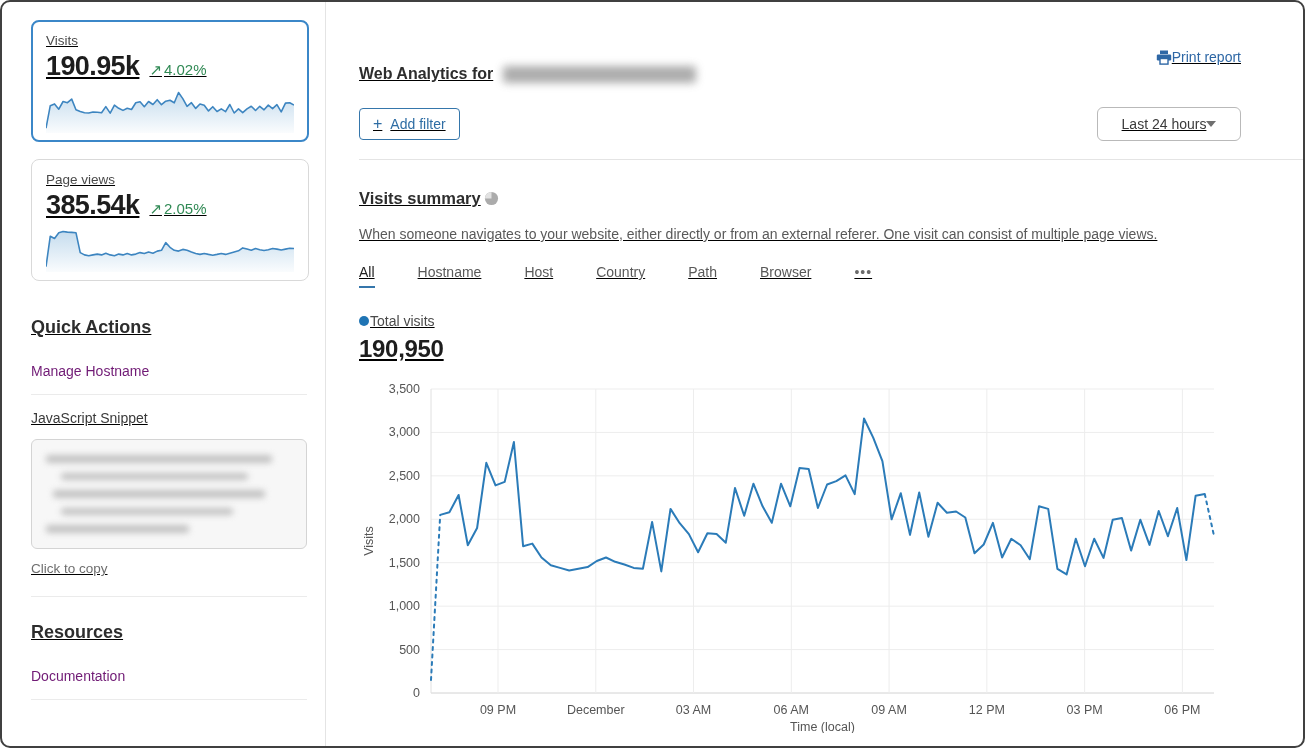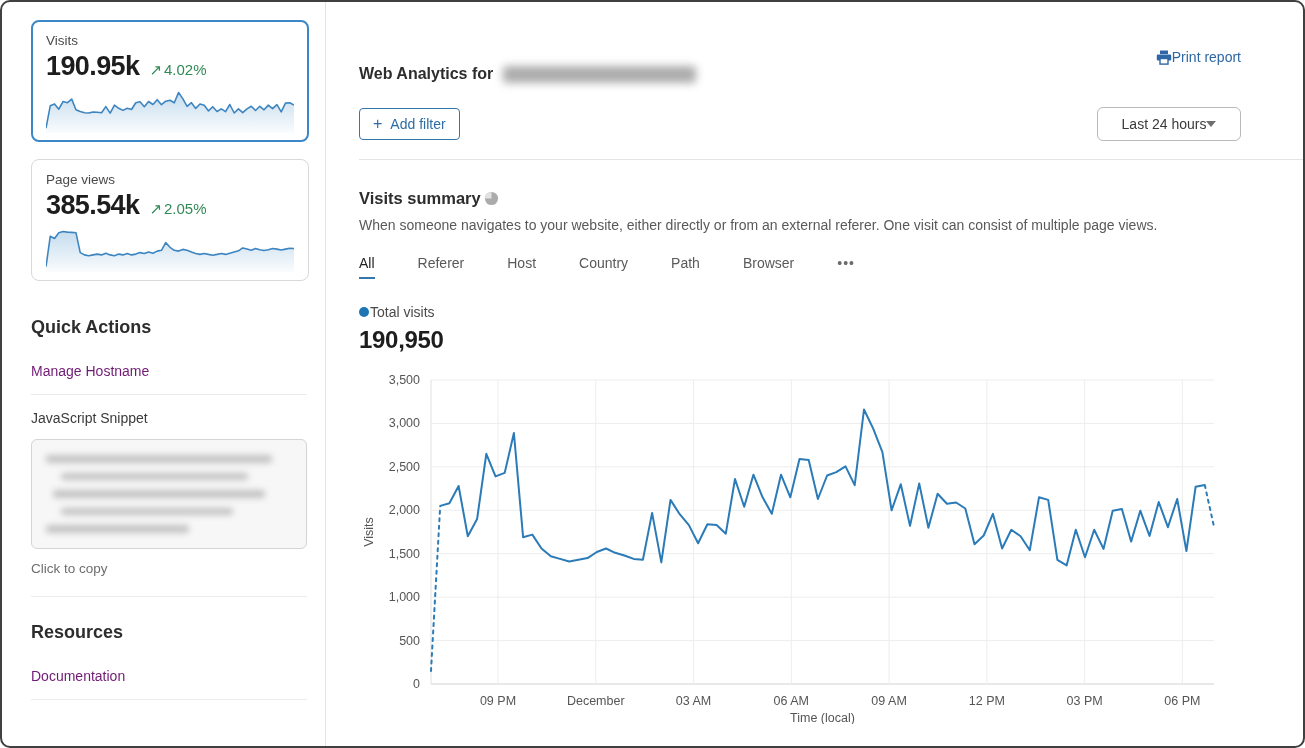--- a/index.html
+++ b/index.html
@@ -1,21 +1,21 @@
 <!DOCTYPE html>
 <html><head>
 <meta charset="utf-8">
 <style>
   * { margin:0; padding:0; box-sizing:border-box; }
   html,body { background:#fff; }
   body { font-family:"Liberation Sans", sans-serif; }
   .window {
     width:1305px; height:748px; background:#fff;
     border:2px solid #404040; border-radius:10px;
-    display:flex; overflow:hidden;
+    display:flex; overflow:hidden;text-decoration:underline;
   }
 
   
   .sidebar { width:324px; min-width:324px; padding:18px 16px 0 29px; border-right:1px solid #e4e4e4; }
   .metric-card { border:1px solid #d9d9d9; border-radius:8px; padding:12px 14px 8px; margin-bottom:17px; cursor:pointer; background:#fff; }
   .metric-card.selected { border:2px solid #3b87c8; padding:11px 13px 7px; }
   .metric-label { font-size:13.5px; color:#4a4a4a; }
   .metric-row { display:flex; align-items:baseline; gap:10px; margin-top:3px; }
   .metric-value { font-size:27px; font-weight:700; color:#1d1d1d; letter-spacing:-0.6px; }
   .metric-change { font-size:15px; color:#318a55; }
@@ -47,21 +47,21 @@
   .plus { font-size:16px; line-height:12px; }
   .range-select { border:1px solid #b9b9b9; border-radius:6px; padding:8px 19px; width:144px;
                   display:flex; justify-content:center; align-items:center;
                   font-size:14px; color:#3a3a3a; background:#fff; cursor:pointer; }
   .caret { width:0; height:0; border-left:5px solid transparent; border-right:5px solid transparent; border-top:6px solid #6f6f6f; }
   .header-divider { border-top:1px solid #e4e4e4; margin-top:18px; }
 
   .summary { padding-right:62px; }
   .summary-title-row { margin-top:29px; display:flex; align-items:center; gap:3px; }
   .summary-title { font-size:16.5px; font-weight:700; color:#2d2d2d; }
-  .summary-desc { margin-top:9px; font-size:14px; color:#595959; }
+  .summary-desc { margin-top:18px; font-size:14px; color:#595959; }
   .tabs { display:flex; gap:43px; margin-top:22px; font-size:14px; color:#595959; }
   .tab { padding-bottom:6px; cursor:pointer; border-bottom:2px solid transparent; }
   .tab.active { color:#222; border-bottom:2px solid #3576ab; }
   .tab-more { letter-spacing:1px; color:#6b6b6b; }
   .legend { margin-top:25px; display:flex; align-items:center; gap:1px; font-size:14px; color:#4a4a4a; }
   .legend-dot { width:10px; height:10px; border-radius:50%; background:#1f74b4; }
   .total { font-size:24px; font-weight:700; color:#1d1d1d; margin-top:6px; letter-spacing:-0.3px; }
   .chart-wrap { margin-top:14px; }
 </style>
 </head>
@@ -161,21 +161,21 @@
         <h3 class="summary-title">Visits summary</h3>
         <svg width="15" height="15" viewBox="0 0 16 16">
           <circle cx="8" cy="8" r="7" fill="#ababab"></circle>
           <path d="M8 1 A7 7 0 0 0 1 8 L8 8 Z" fill="#e2e2e2"></path>
         </svg>
       </div>
       <p class="summary-desc">When someone navigates to your website, either directly or from an external referer. One visit can consist of multiple page views.</p>
 
       <div class="tabs">
         <span class="tab active">All</span>
-        <span class="tab">Referer</span>
+        <span class="tab">Hostname</span>
         <span class="tab">Host</span>
         <span class="tab">Country</span>
         <span class="tab">Path</span>
         <span class="tab">Browser</span>
         <span class="tab tab-more">•••</span>
       </div>
 
       <div class="legend">
         <span class="legend-dot"></span>
         <span>Total visits</span>

